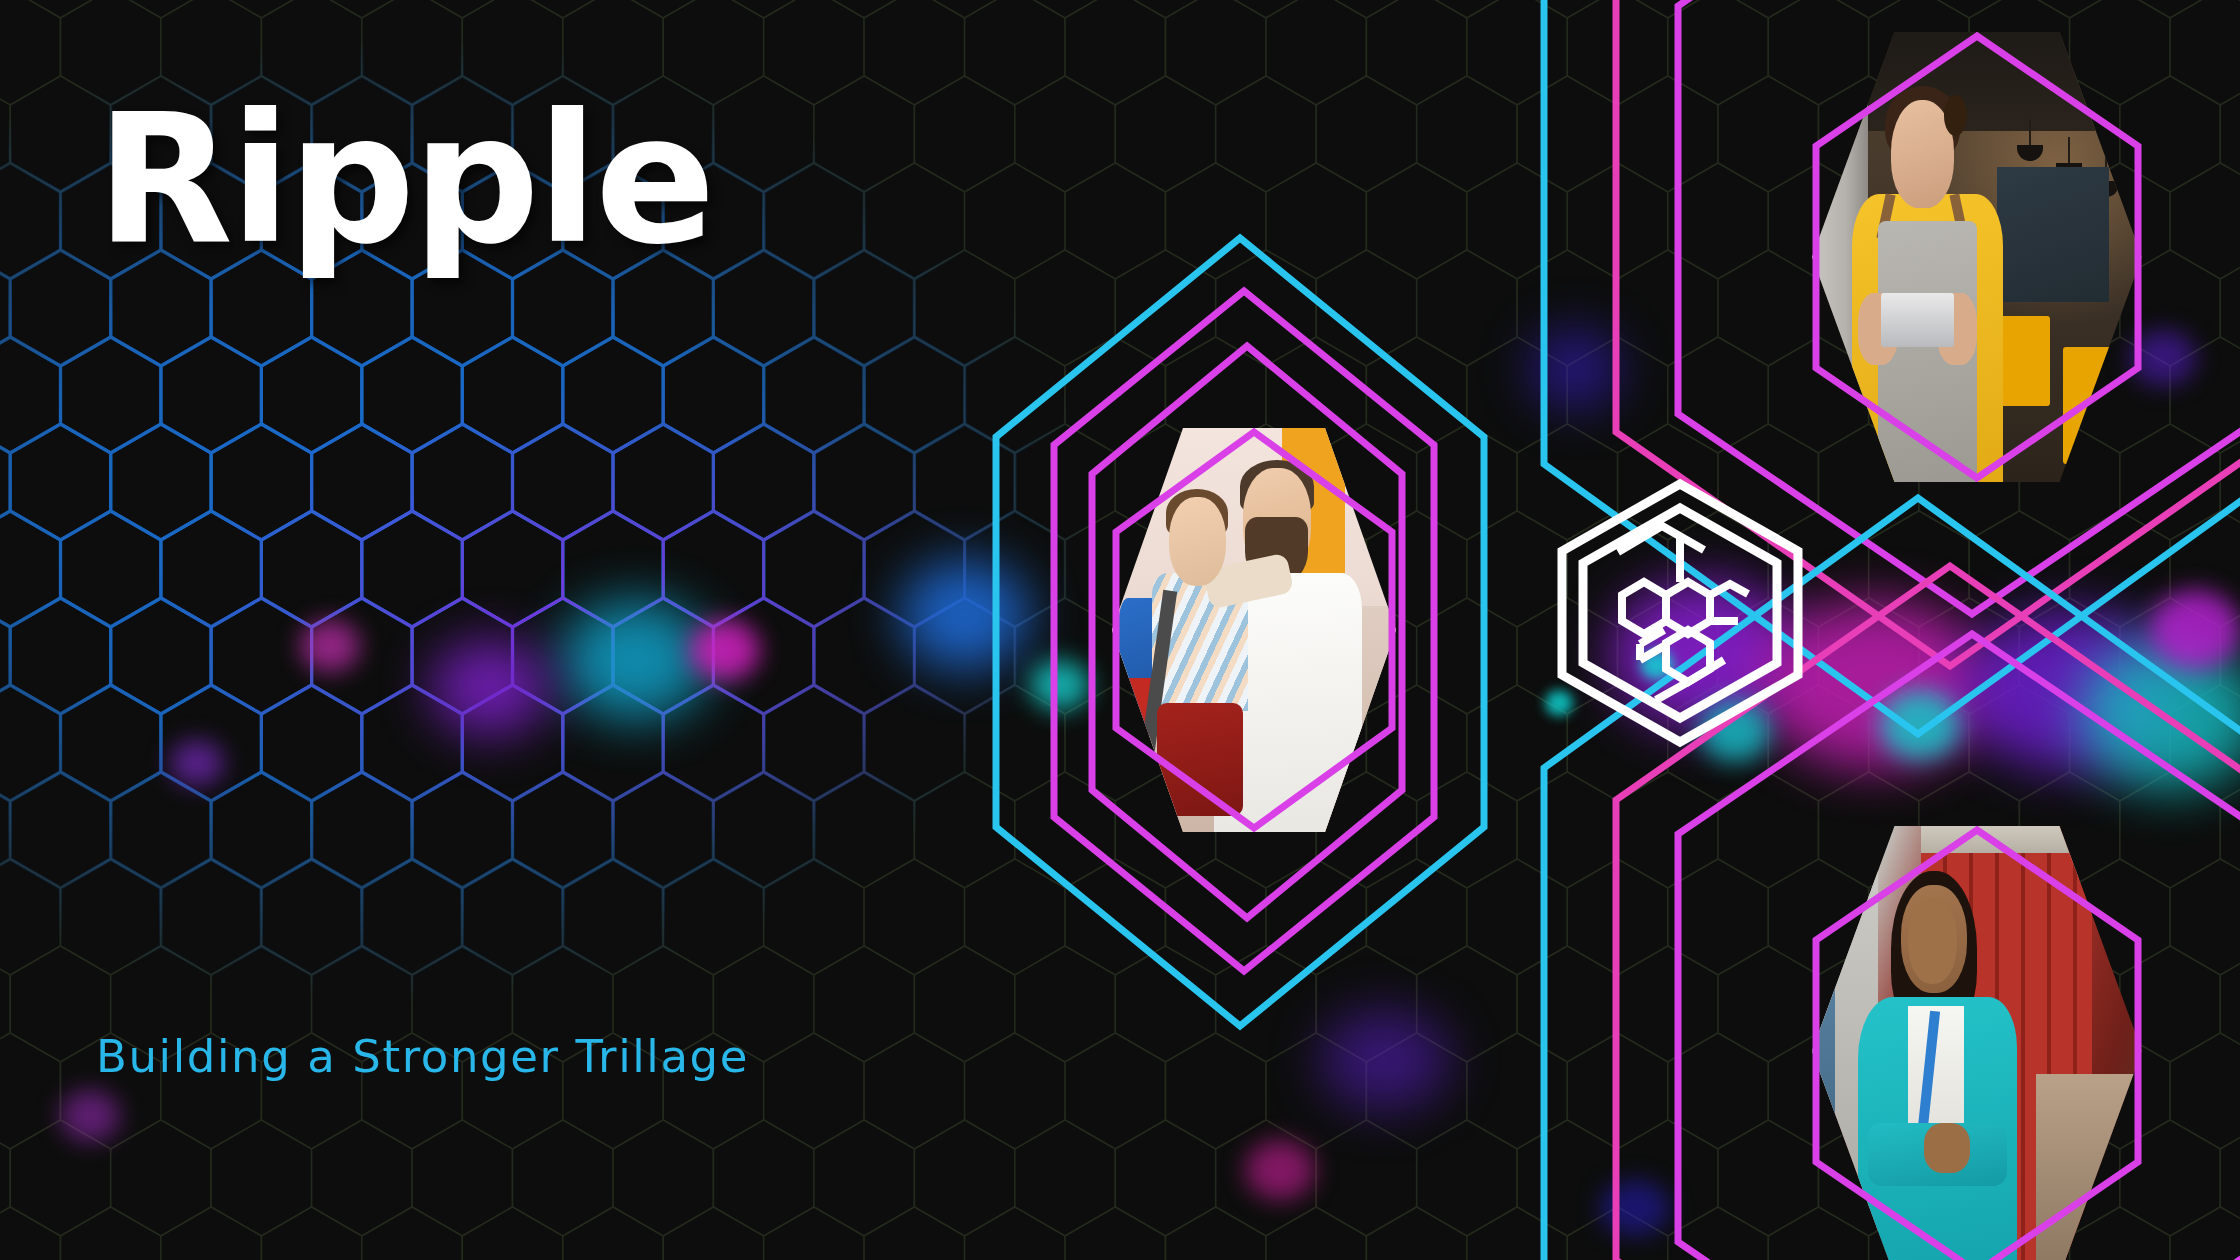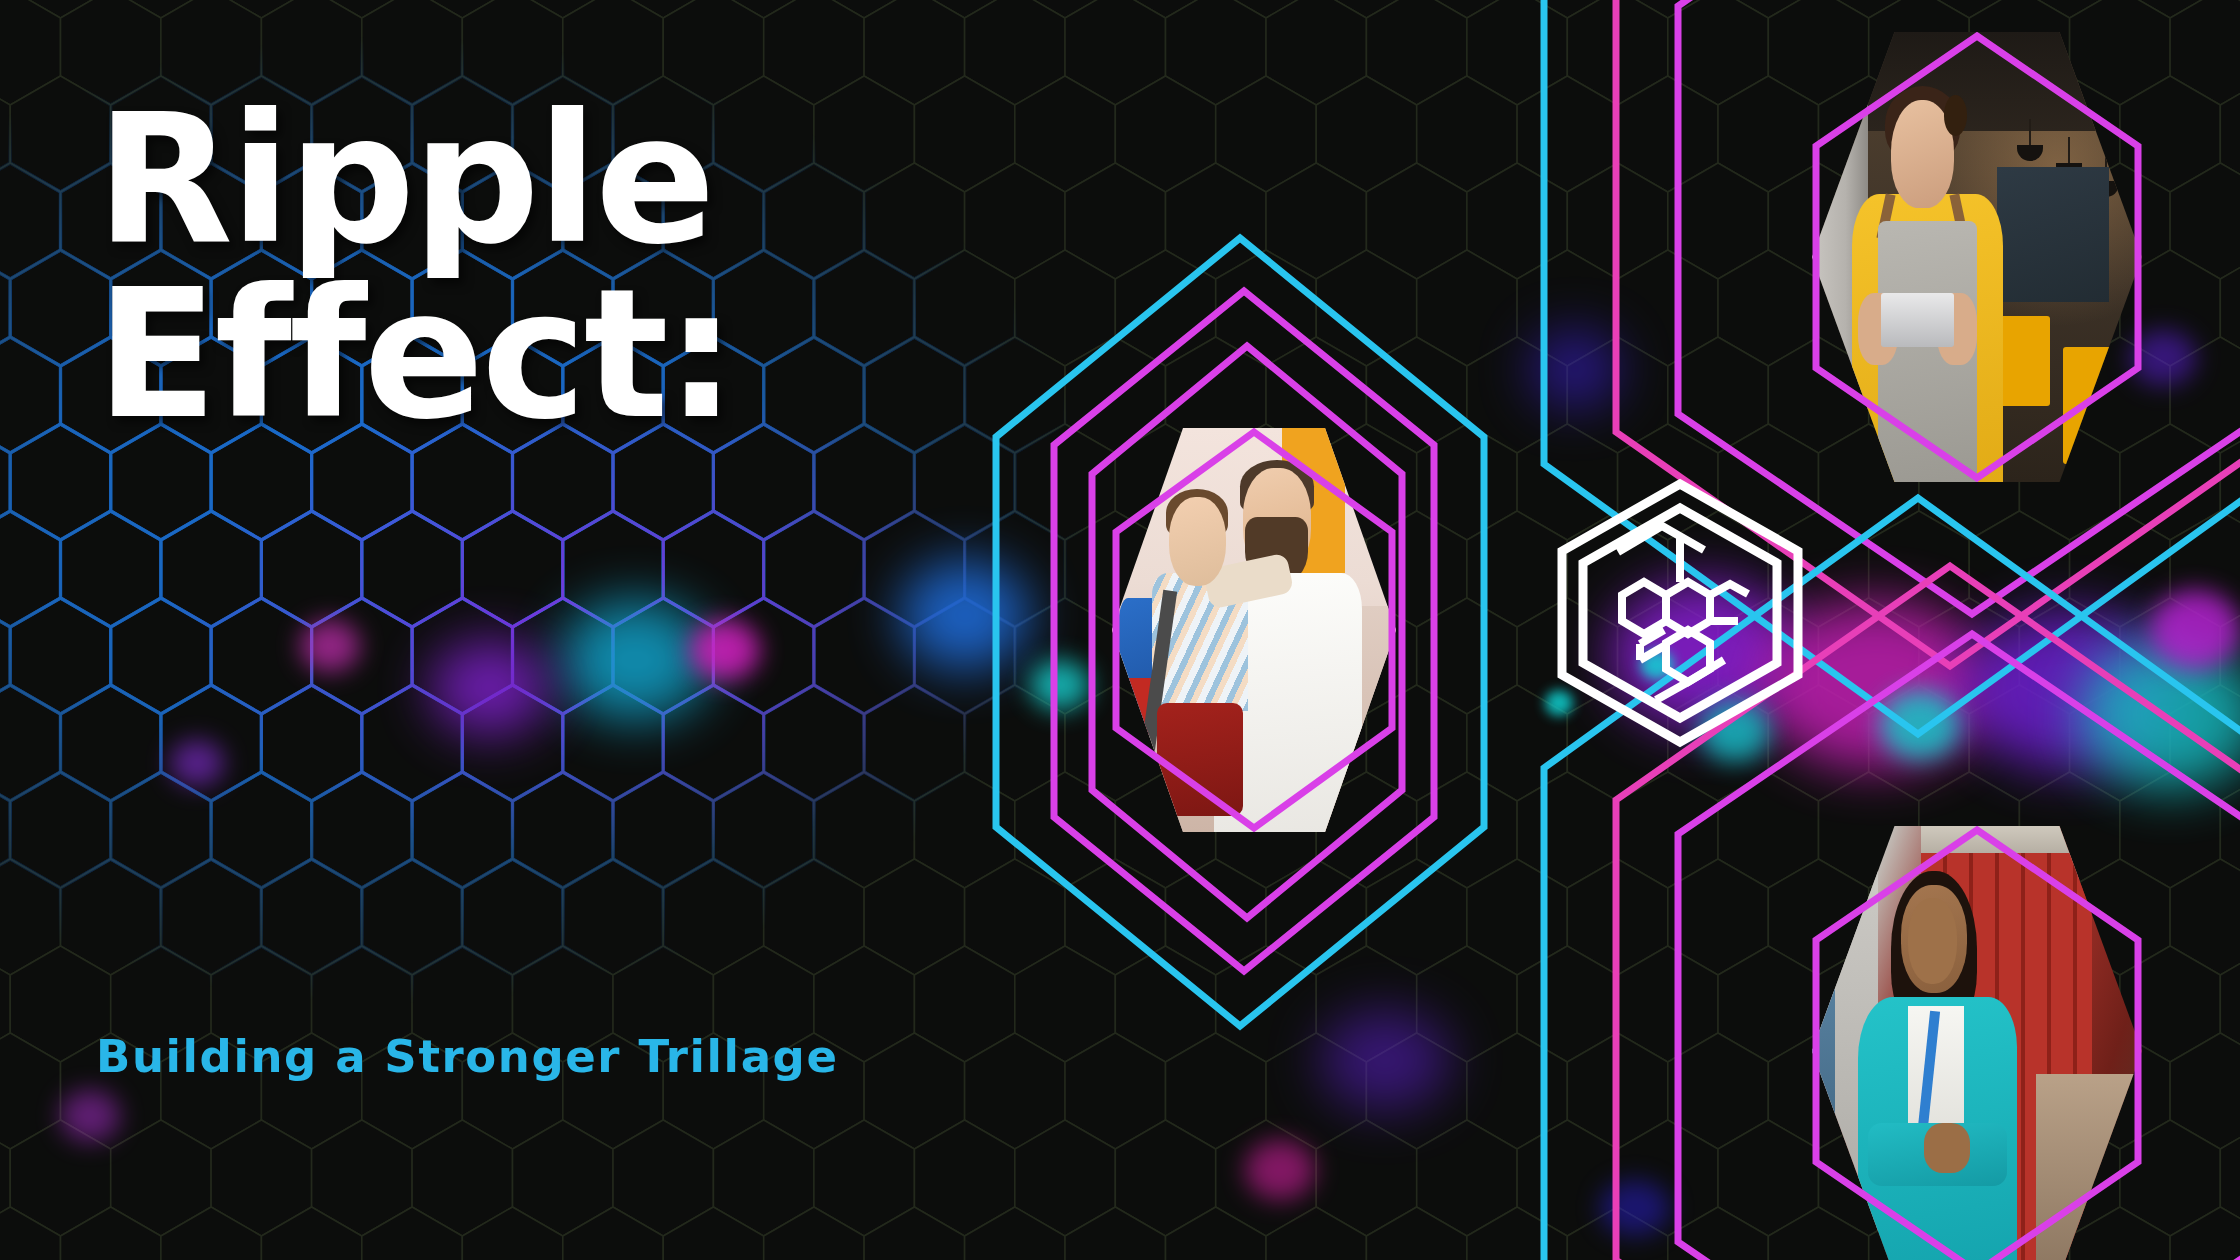--- a/index.html
+++ b/index.html
@@ -152,21 +152,21 @@
     text-shadow:5px 6px 10px rgba(0,0,0,.55);
     z-index:40;
   }
   #headline .ln{display:block;white-space:nowrap;}
 
   #subhead{
     position:absolute;
     left:96px;top:1028px;
     width:1000px;
     font-family:"DejaVu Sans", sans-serif;
-    font-weight:700;
+    font-weight:400;
     font-size:45px;
     line-height:1.28;
     letter-spacing:1.6px;
     color:#29b6e8;
     z-index:40;
   }
   #subhead .ln{display:block;white-space:nowrap;}
 </style>
 </head>
 <body>
@@ -1750,20 +1750,19 @@
         <line x1="112" y1="168" x2="88" y2="182"></line>
         <polyline points="88,166 88,182"></polyline>
 
         <polyline points="104,222 136,204 172,182"></polyline>
       </g>
     </svg>
   </div>
 
   <div id="headline">
     <span class="ln">Ripple</span>
-    <span class="ln">Effect:</span>
   </div>
 
   <div id="subhead">
     <span class="ln">Building a Stronger Trillage</span>
   </div>
 
 </div>
 
 </body></html>

